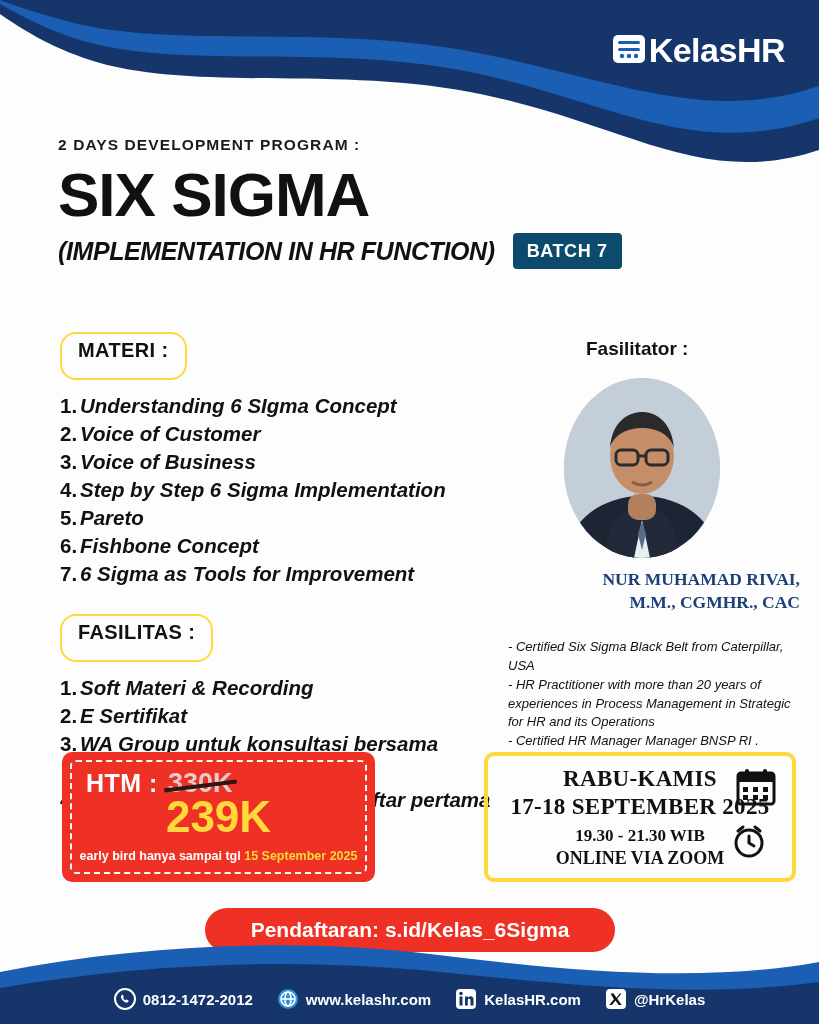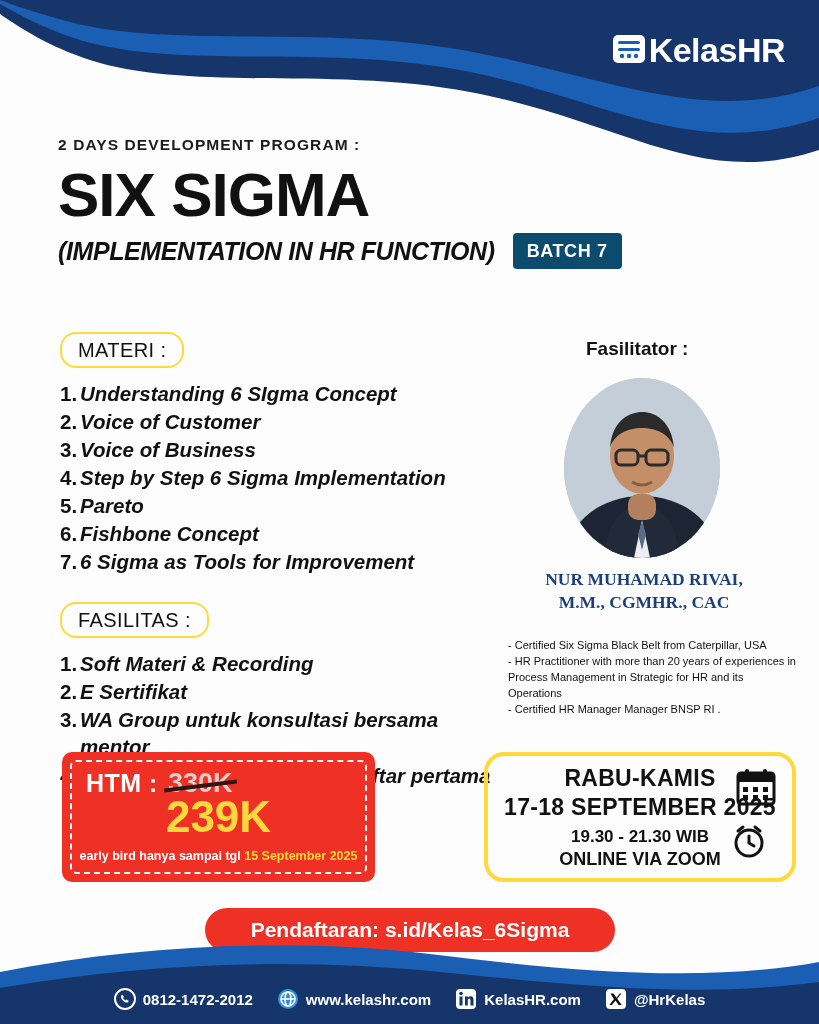--- a/index.html
+++ b/index.html
@@ -55,22 +55,22 @@
     background: #0c4a6e; color: #ffffff; font-weight: bold;
     font-size: 18px; letter-spacing: 0.6px;
     padding: 8px 14px 7px; border-radius: 4px;
   }
 
   
   .pill {
     display: inline-block;
     border: 2.5px solid #ffd93b;
     border-radius: 16px;
-    padding: 5px 16px 4px;
-    font-size: 20px; font-weight: normal; color: #111111;
+    padding: 5px 16px 16px;
+    font-size: 20px; font-weight: bold; color: #111111;
     letter-spacing: 0.4px;
   }
 
   
   .left-col { position: absolute; top: 332px; left: 60px; width: 450px; }
   .list { margin-top: 12px; }
   .list li {
     list-style: none;
     display: flex;
     font-size: 20.5px; font-style: italic; font-weight: bold;
@@ -118,35 +118,35 @@
     font-size: 19px; font-weight: bold; color: #111111;
   }
   .photo {
     position: absolute; top: 378px; left: 564px;
     width: 156px; height: 180px; border-radius: 50%;
     overflow: hidden; background: #c9d3dd;
   }
   .photo svg { display: block; }
   .fasil-name {
     position: absolute; top: 568px; left: 488px; width: 312px;
-    text-align: center; font-size: 17.5px; font-weight: bold;
+    text-align: right; font-size: 17.5px; font-weight: bold;
     color: #1b3f7a; line-height: 1.3; font-family: "Liberation Serif", serif;
   }
   .fasil-bio {
     position: absolute; top: 638px; left: 508px; width: 292px;
-    font-size: 11px; color: #111111; line-height: 1.45;
+    font-size: 13px; font-style: italic; color: #111111; line-height: 1.45;
   }
 
   
   .sched {
     position: absolute; left: 484px; top: 752px;
     width: 312px; height: 130px;
-    border: 4px solid #ffd93b; border-radius: 20px;
+    border: 4px solid #ffd93b; border-radius: 10px;
     display: flex; flex-direction: column; align-items: center;
-    justify-content: center; gap: 2px;
+    justify-content: center; gap: 2px; font-family: Liberation Serif, serif;
   }
   .sched-line1 { font-size: 23px; font-weight: bold; color: #111111; letter-spacing: 0.3px; }
   .sched-line2 { font-size: 23px; font-weight: bold; color: #111111; letter-spacing: 0.3px; }
   .sched-line3 { font-size: 17px; font-weight: bold; color: #111111; margin-top: 4px; }
   .sched-line4 { font-size: 18px; font-weight: bold; color: #111111; }
   .cal-icon { position: absolute; right: 16px; top: 12px; }
   .clock-icon { position: absolute; right: 26px; bottom: 16px; }
 
   
   .reg {

